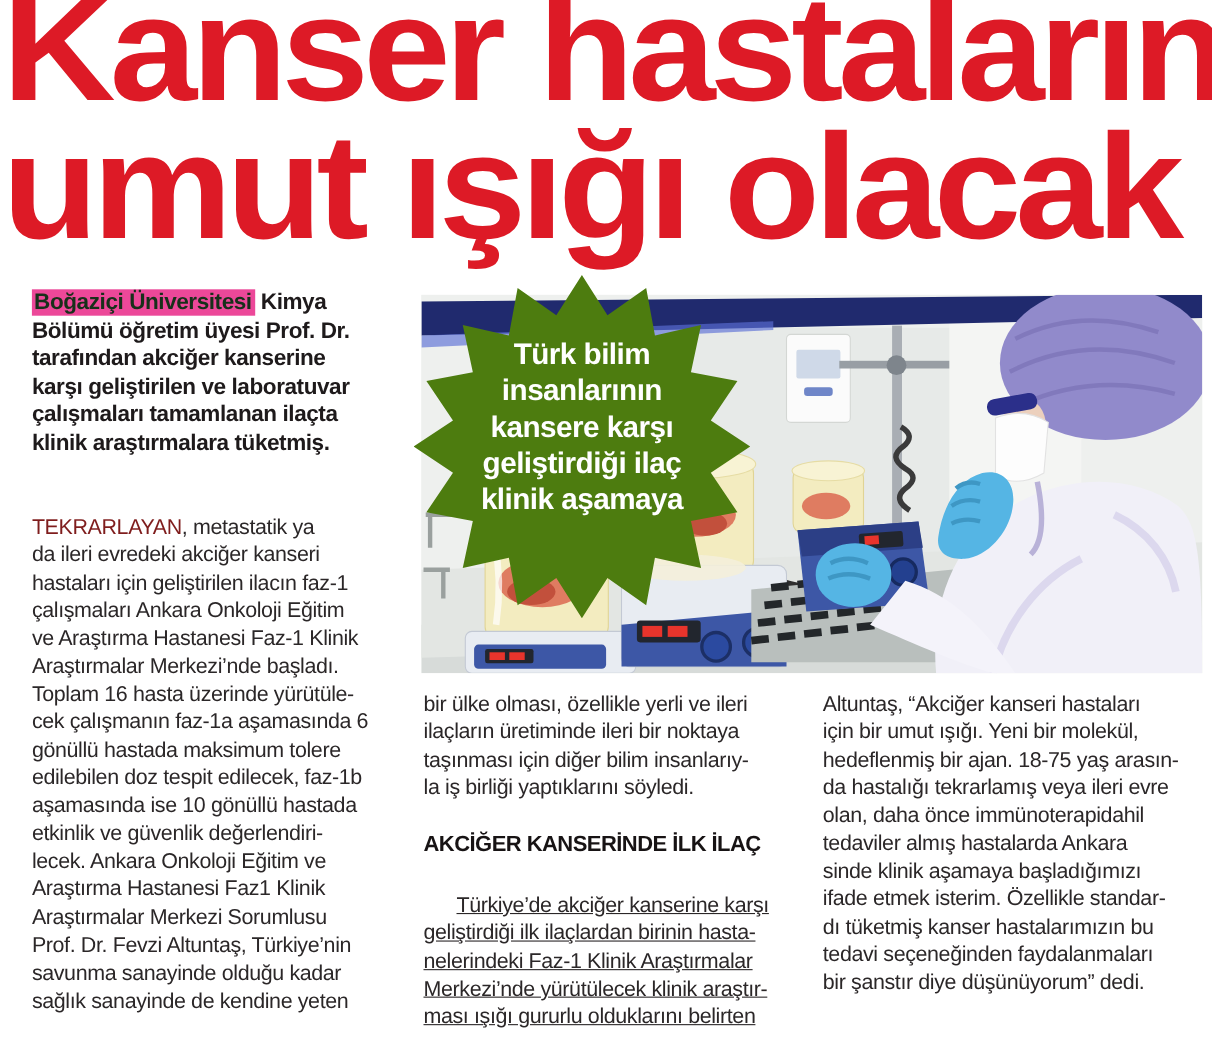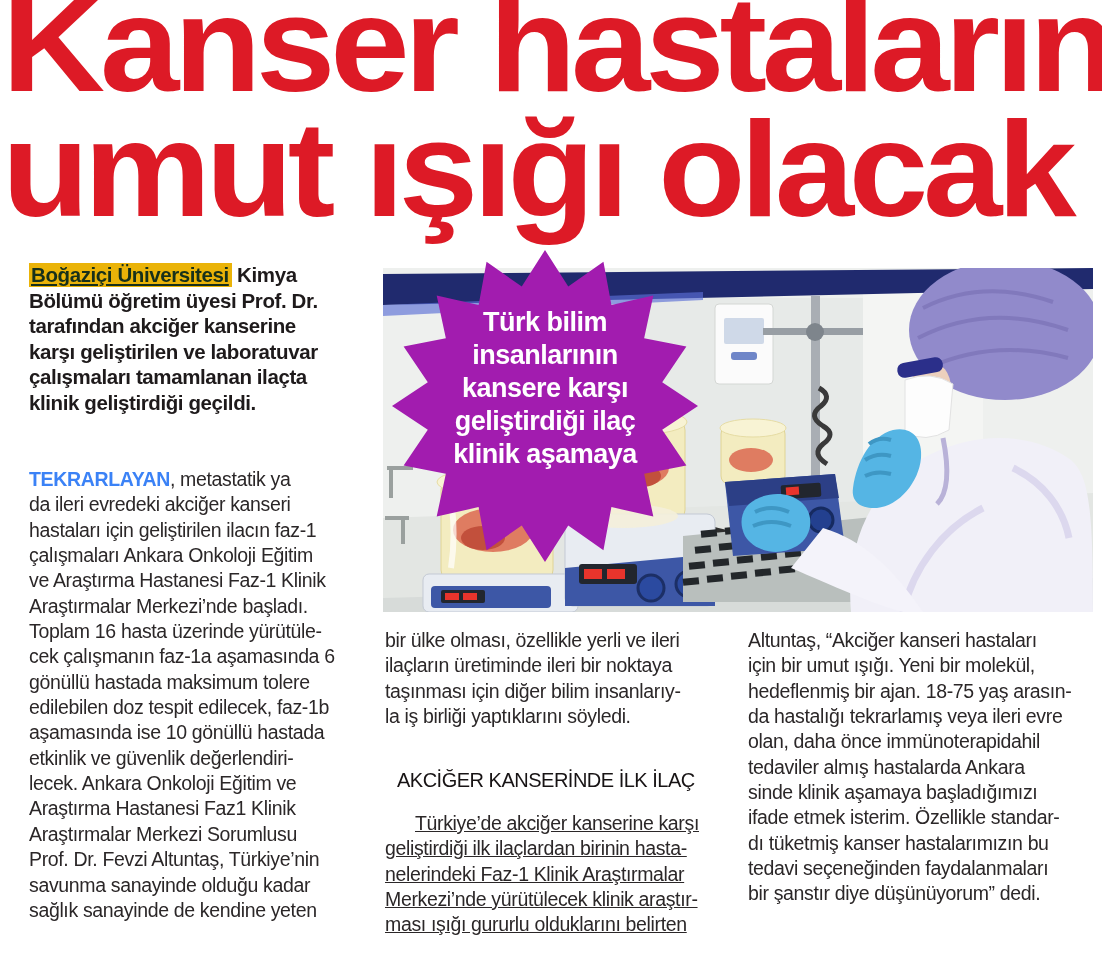--- a/index.html
+++ b/index.html
@@ -12,39 +12,39 @@
     position:absolute;left:2px;white-space:nowrap;
     font-weight:700;font-size:136px;line-height:136px;letter-spacing:-5px;
     color:#dd1a26;transform:scaleX(1.05);transform-origin:0 50%;
   }
   .hl-1{top:-24px;}
   .hl-2{top:101px;}
   
   .intro{position:absolute;left:29px;top:262px;width:345px;
     font-weight:700;font-size:20.5px;line-height:25.6px;letter-spacing:-0.4px;color:#1e1a1b;}
   .intro div{white-space:nowrap;}
-  .hl-green{background:#eab308;color:#17301a;padding:0 3px 1px 2px;text-decoration:underline;}
+  .hl-green{background:#ec4899;color:#17301a;padding:0 3px 1px 2px;}
   
   .col{position:absolute;font-size:19.5px;line-height:25.35px;letter-spacing:-0.35px;color:#2b2728;}
   .col div{white-space:nowrap;}
   .col-left{left:29px;top:467px;width:345px;}
   .col-mid{left:385px;top:628px;width:350px;}
   .col-right{left:748px;top:628px;width:350px;}
-  .lead-word{font-weight:700;color:#3b82f6;margin-top:28px;}
-  .subhead{margin:12px;position:absolute;left:0;top:128px;
-    font-size:20px;font-weight:400;letter-spacing:-0.5px;color:#171314;white-space:nowrap;}
+  .lead-word{font-weight:400;color:#7f1d1d;margin-top:28px;}
+  .subhead{margin:0;position:absolute;left:0;top:128px;
+    font-size:20px;font-weight:700;letter-spacing:-0.5px;color:#171314;white-space:nowrap;}
   .para2{position:absolute;left:0;top:183px;text-decoration:underline;}
   .para2 div:first-child{padding-left:30px;}
   
   .photo{position:absolute;left:383px;top:268px;width:710px;height:344px;overflow:hidden;background:#eef0ee;}
   .photo svg{display:block;}
   
   .badge{
-    position:absolute;left:392px;top:250px;width:306px;height:312px;z-index:5;
-    background:#a21caf;
+    position:absolute;left:376px;top:250px;width:306px;height:312px;z-index:5;
+    background:#4d7c0f;
     clip-path:polygon(50% 0%,57.6% 11.7%,69.1% 3.8%,71.7% 17.6%,85.4% 14.6%,82.4% 28.3%,
       96.2% 30.9%,88.3% 42.4%,100% 50%,88.3% 57.6%,96.2% 69.1%,82.4% 71.7%,85.4% 85.4%,
       71.7% 82.4%,69.1% 96.2%,57.6% 88.3%,50% 100%,42.4% 88.3%,30.9% 96.2%,28.3% 82.4%,
       14.6% 85.4%,17.6% 71.7%,3.8% 69.1%,11.7% 57.6%,0% 50%,11.7% 42.4%,3.8% 30.9%,
       17.6% 28.3%,14.6% 14.6%,28.3% 17.6%,30.9% 3.8%,42.4% 11.7%);
   }
   .badge-text{
     position:absolute;left:0;right:0;top:56px;text-align:center;
     color:#ffffff;font-weight:700;font-size:27px;line-height:33px;letter-spacing:-0.5px;
   }
@@ -191,21 +191,21 @@
       </div>
   </div>
 
   <div class="intro">
     <div><span class="hl-green">Boğaziçi Üniversitesi</span><span> Kimya</span></div>
     <div>
         <div>Bölümü öğretim üyesi Prof. Dr.</div>
         <div>tarafından akciğer kanserine</div>
         <div>karşı geliştirilen ve laboratuvar</div>
         <div>çalışmaları tamamlanan ilaçta</div>
-        <div>klinik geliştirdiği geçildi.</div>
+        <div>klinik araştırmalara tüketmiş.</div>
       </div>
   </div>
 
   <div class="col col-left">
     <div><span class="lead-word">TEKRARLAYAN</span><span>, metastatik ya</span></div>
     <div>
         <div>da ileri evredeki akciğer kanseri</div>
         <div>hastaları için geliştirilen ilacın faz-1</div>
         <div>çalışmaları Ankara Onkoloji Eğitim</div>
         <div>ve Araştırma Hastanesi Faz-1 Klinik</div>

